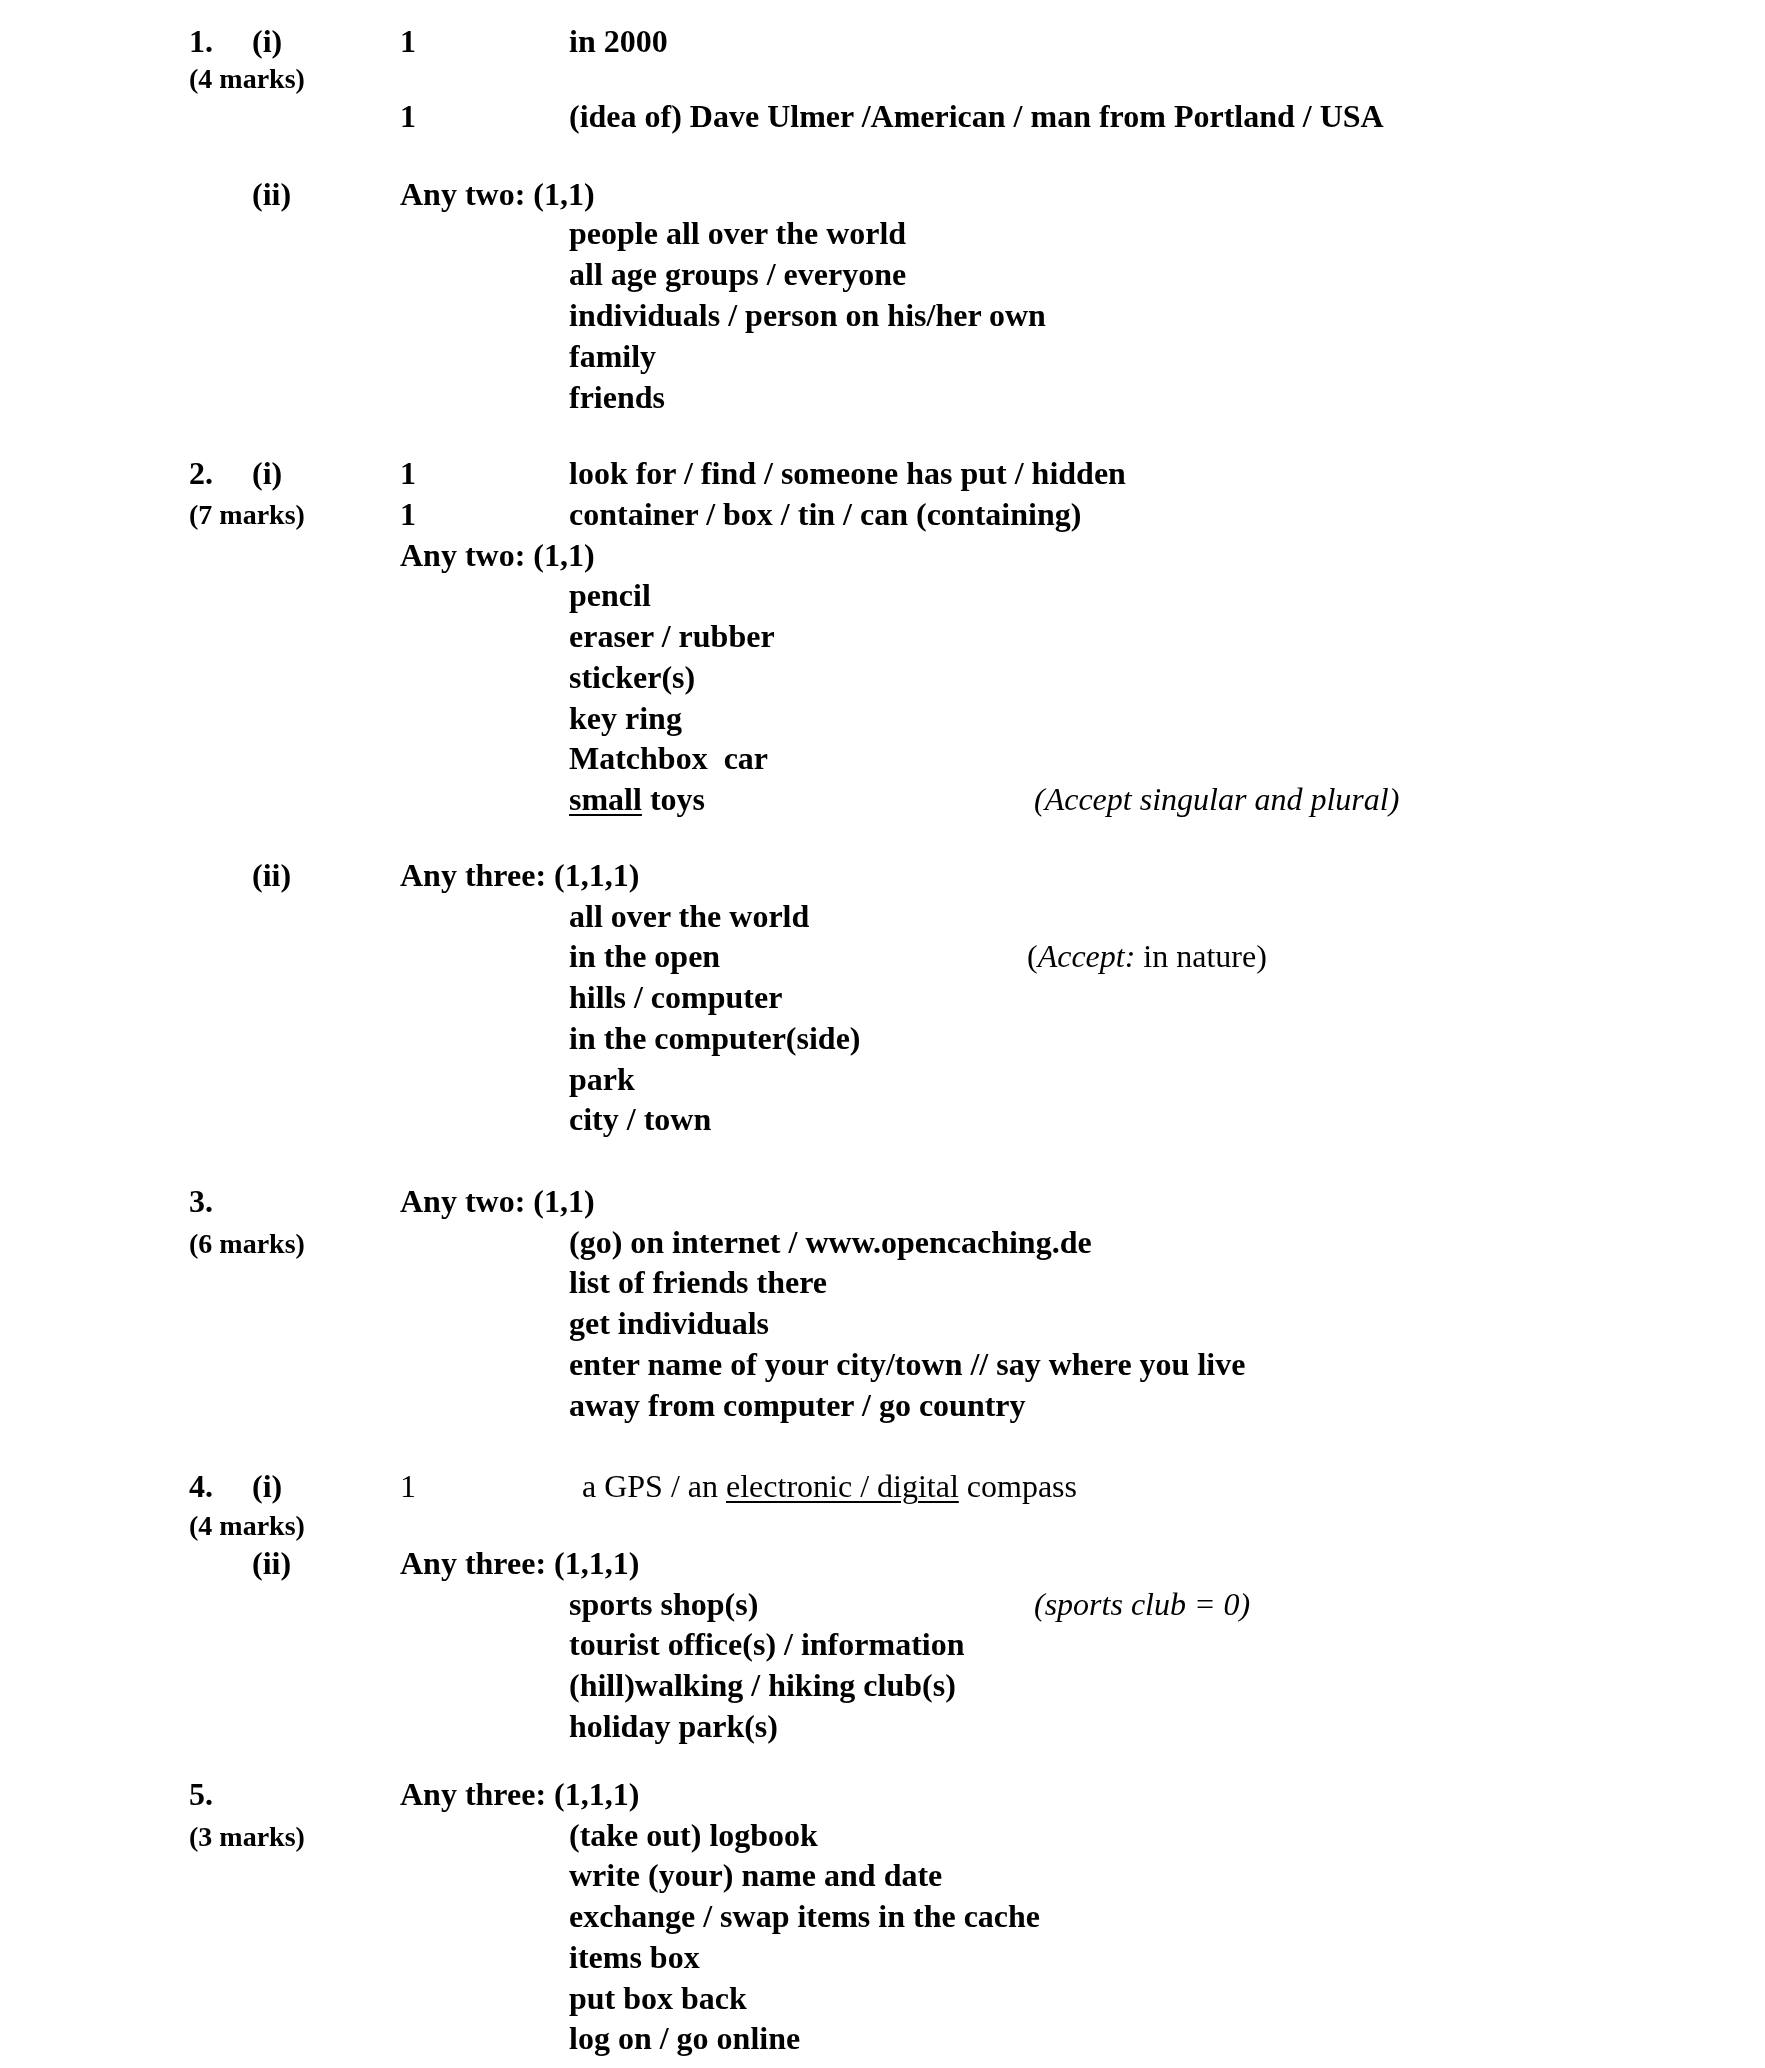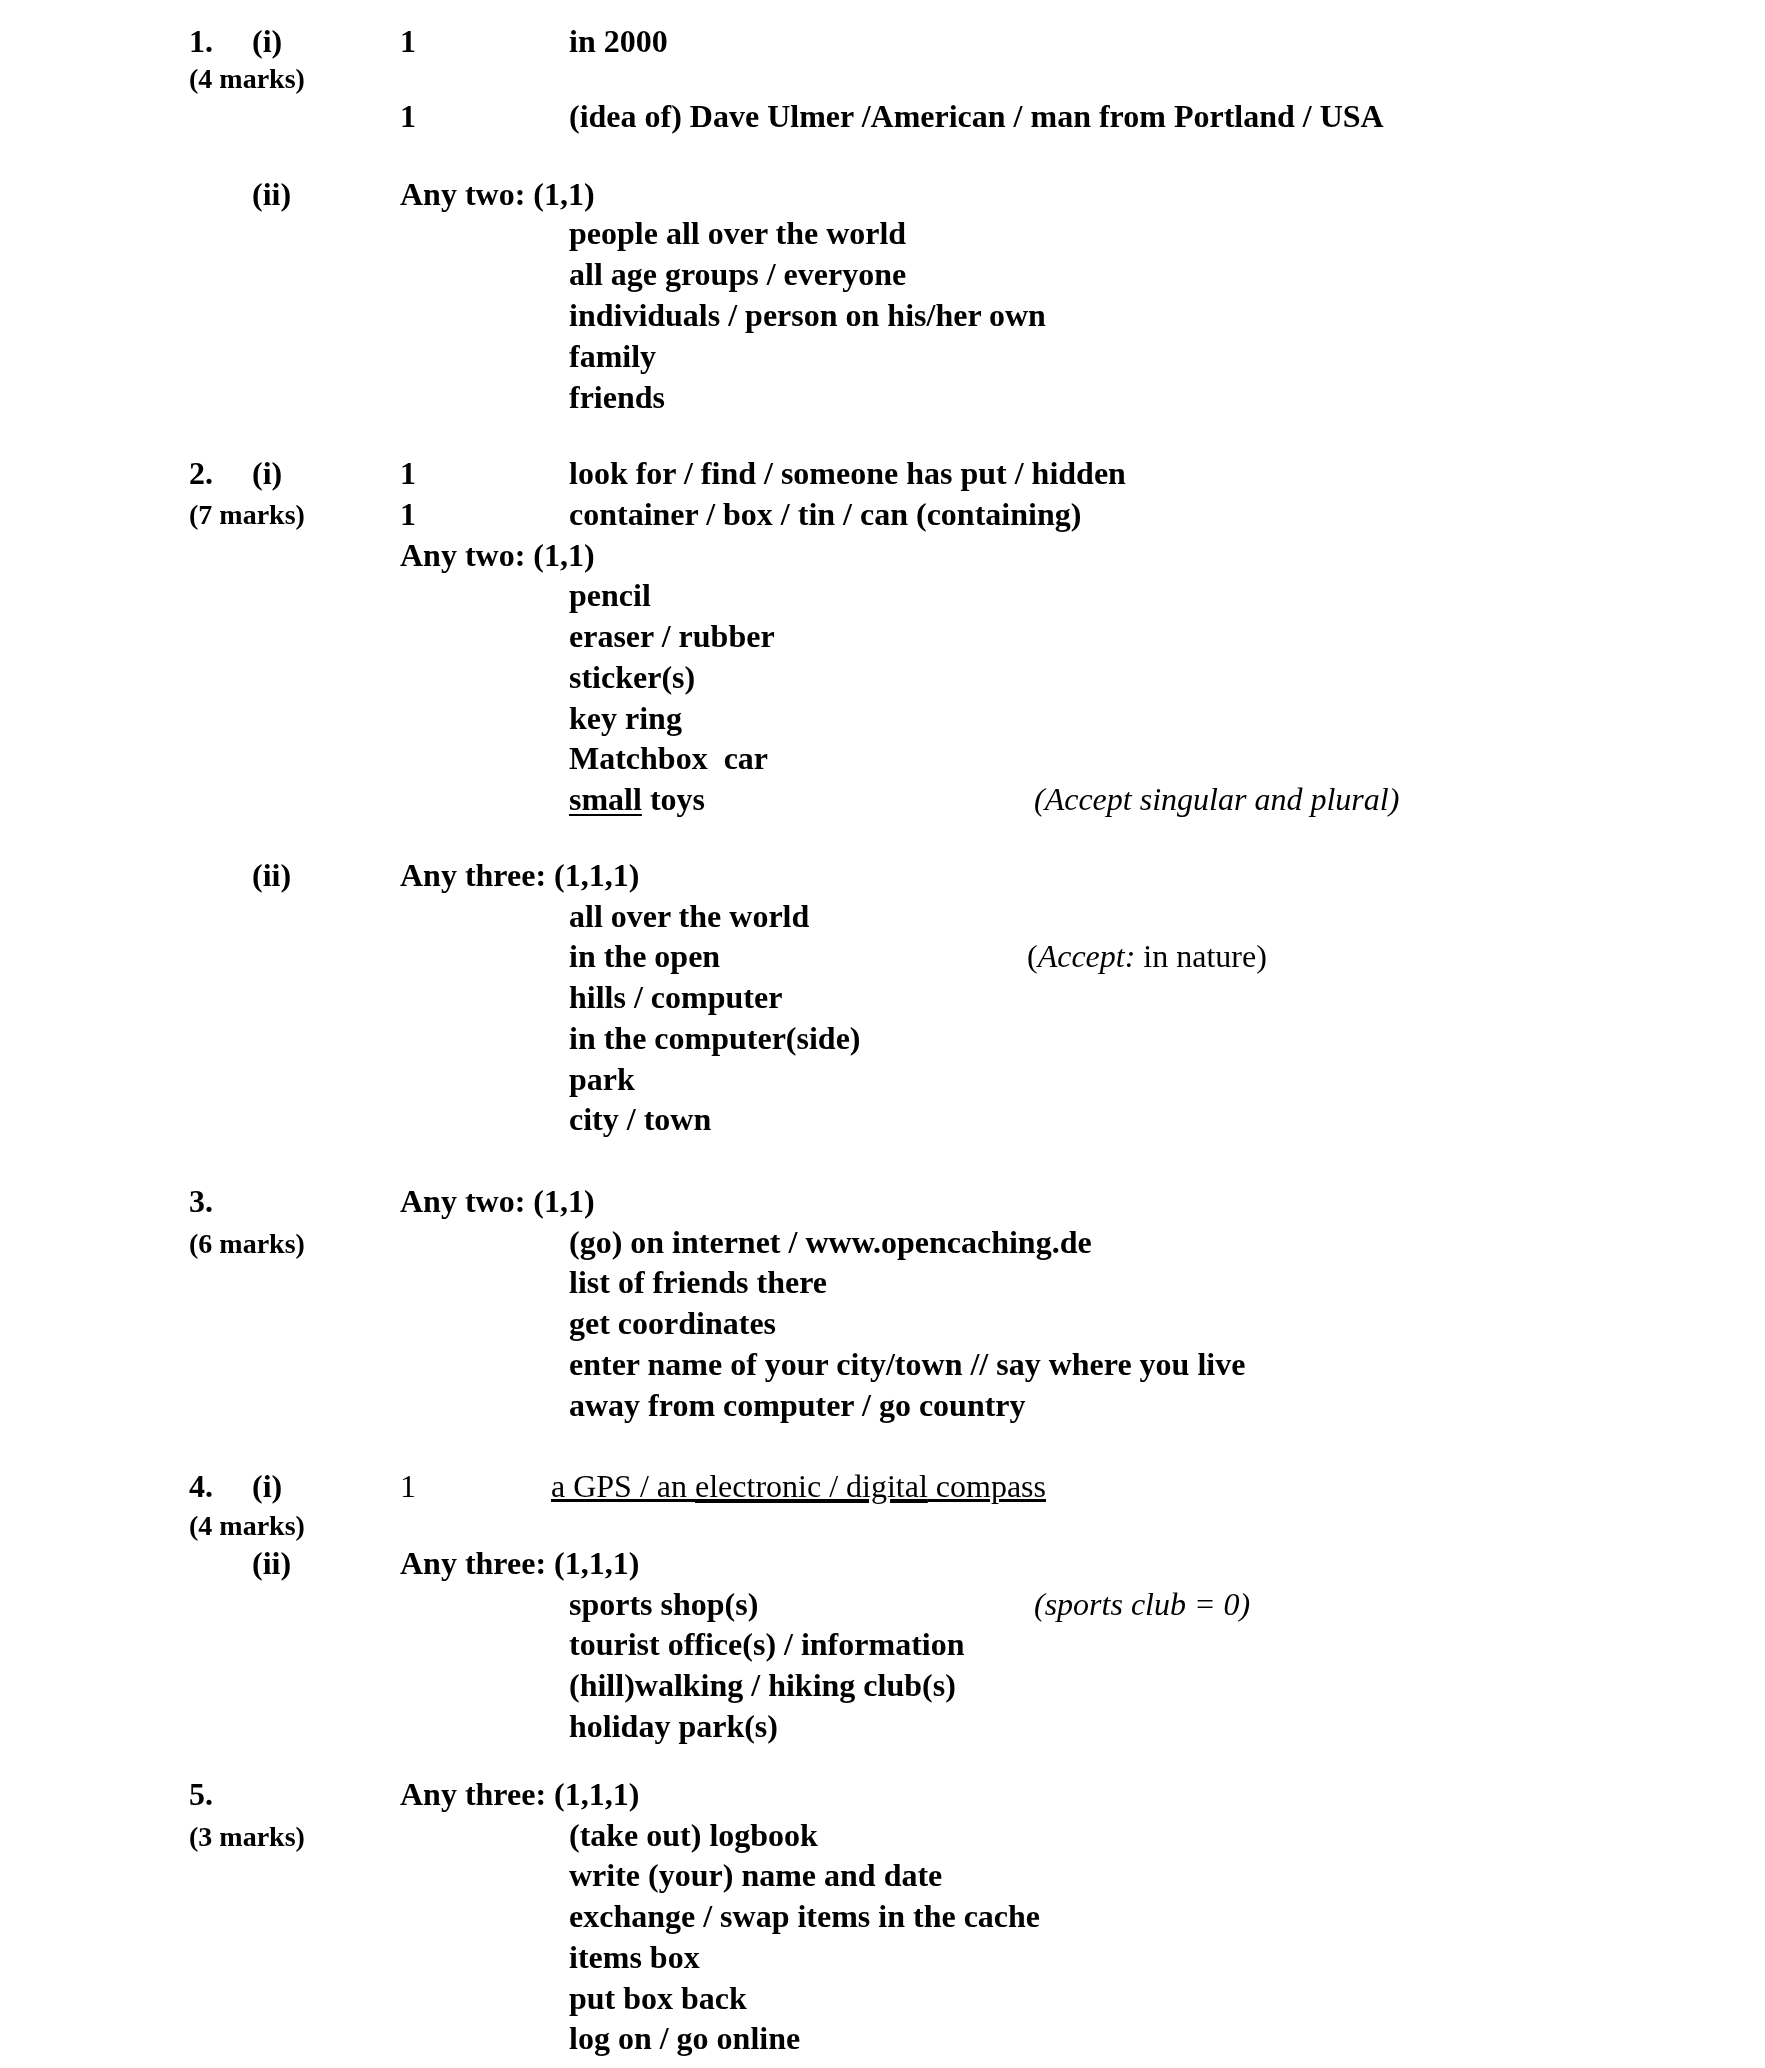--- a/index.html
+++ b/index.html
@@ -14,21 +14,21 @@
   }
   .b { font-weight: bold; }
   .marks { font-size: 28px; font-weight: bold; }
   .it { font-style: italic; }
   .u { text-decoration: underline; text-decoration-thickness: 1.9px; text-underline-offset: 3.9px; }
   .c-num { left: 189px; }
   .c-sub { left: 252px; }
   .c-mark { left: 400px; }
   .c-any { left: 400px; }
   .c-ans { left: 569px; font-weight: bold; }
-  .c-ans4 { left: 551px; text-decoration: underline; }
+  .c-ans4 { left: 582px; }
   .c-note { left: 1034px; }
 </style>
 </head>
 <body>
 
 <div>
   <div class="ln b c-num" style="top:21.3px">1.</div>
   <div class="ln b c-sub" style="top:21.3px">(i)</div>
   <div class="ln b c-mark" style="top:21.3px">1</div>
   <div class="ln c-ans" style="top:21.3px">in 2000</div>
@@ -72,21 +72,21 @@
   <div class="ln c-ans" style="top:1059px">park</div>
   <div class="ln c-ans" style="top:1099px">city / town</div>
 </div>
 
 <div>
   <div class="ln b c-num" style="top:1181px">3.</div>
   <div class="ln b c-any" style="top:1181px">Any two: (1,1)</div>
   <div class="ln marks c-num" style="top:1223px">(6 marks)</div>
   <div class="ln c-ans" style="top:1222px">(go) on internet / www.opencaching.de</div>
   <div class="ln c-ans" style="top:1262px">list of friends there</div>
-  <div class="ln c-ans" style="top:1303px">get coordinates</div>
+  <div class="ln c-ans" style="top:1303px">get individuals</div>
   <div class="ln c-ans" style="top:1344px">enter name of your city/town // say where you live</div>
   <div class="ln c-ans" style="top:1385px">away from computer / go country</div>
 </div>
 
 <div>
   <div class="ln b c-num" style="top:1466px">4.</div>
   <div class="ln b c-sub" style="top:1466px">(i)</div>
   <div class="ln c-mark" style="top:1466px">1</div>
   <div class="ln c-ans4" style="top:1466px"><span>a GPS / an </span><span class="u">electronic / digital</span><span> compass</span></div>
   <div class="ln marks c-num" style="top:1505px">(4 marks)</div>

